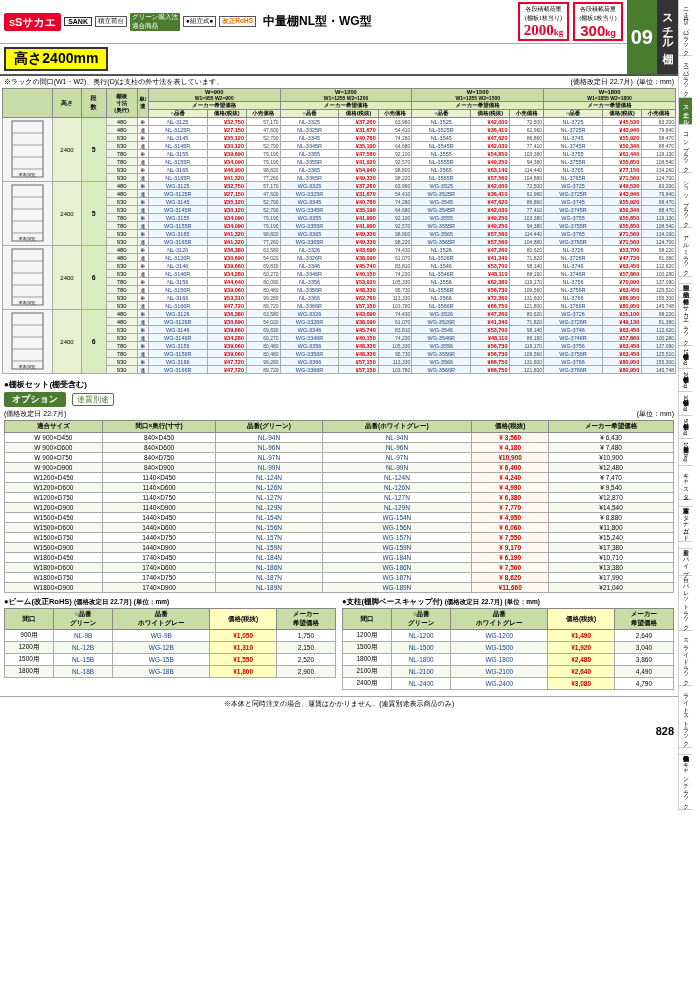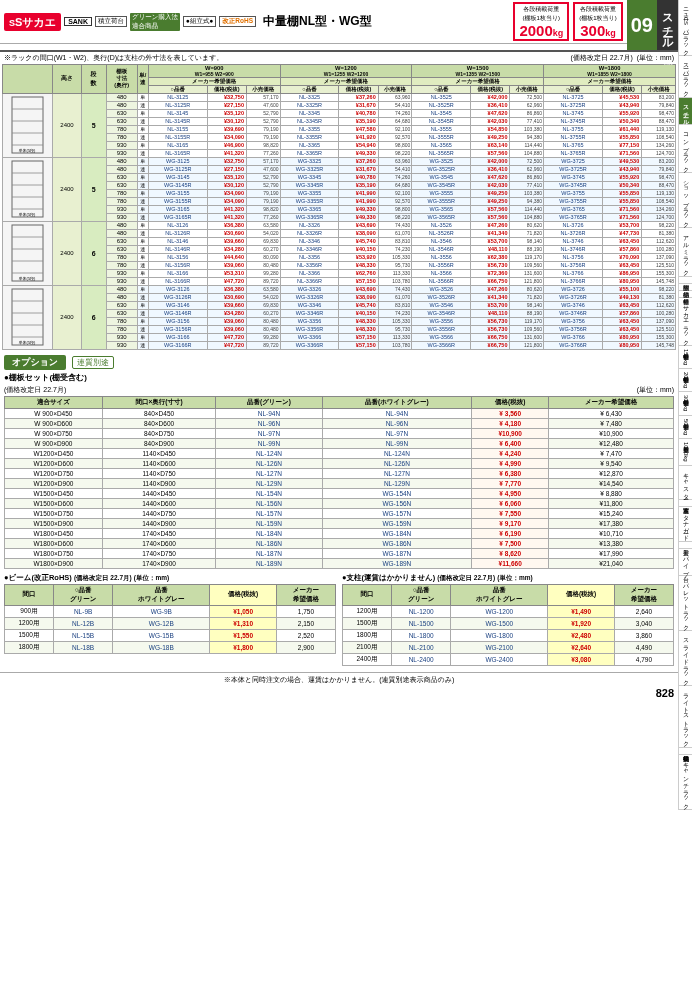--- a/index.html
+++ b/index.html
@@ -25,33 +25,36 @@
         <span style="font-size:9px;">S</span><span style="font-size:11px;">Sサカエ</span>
       </span>
       <span style="border:1px solid #333; font-size:7px; padding:0 3px; font-weight:bold;">SANK</span>
       <span style="border:1px solid #555; font-size:6.5px; padding:0 2px;">積立荷台</span>
       <span style="background:#4a7c2f; color:#fff; font-size:6.5px; padding:0 2px; border-radius:1px;">グリーン購入法<br>適合商品</span>
       <span style="border:1px solid #555; font-size:6.5px; padding:0 2px;">●組立式●</span>
       <span style="border:1px solid #555; font-size:6.5px; padding:0 2px; color:#e07000; font-weight:bold;">改正RoHS</span>
       <span style="font-size:12px; font-weight:bold; margin-left:4px;">中量棚NL型・WG型</span>
 
       <div style="margin-left:auto; display:flex; gap:4px; align-items:center;">
-        <div style="border:2px solid #e8002d; padding:1px 4px; text-align:center; font-size:6px;">
+        <div style="border:2px solid #e8002d; padding:1px 4px; text-align:center; font-size:6px;font-family:Liberation Serif, serif;">
           <div style="font-size:6px;">各段積載荷重</div>
           <div style="font-size:6px;">(棚板1枚当り)</div>
           <div style="font-size:15px; font-weight:bold; color:#e8002d; line-height:1;">2000<span style="font-size:9px;">kg</span></div>
         </div>
         <div style="border:2px solid #e8002d; padding:1px 4px; text-align:center; font-size:6px;">
           <div style="font-size:6px;">各段積載荷重</div>
           <div style="font-size:6px;">(棚板1枚当り)</div>
           <div style="font-size:15px; font-weight:bold; color:#e8002d; line-height:1;">300<span style="font-size:9px;">kg</span></div>
         </div>
       </div>
     </div>
 
+    <div style="display:flex; align-items:center; padding:3px 4px; gap:8px;">
+      <span style="background:#ffff00; border:2px solid #333; font-size:14px; font-weight:bold; padding:1px 8px;">高さ2400mm</span>
+    </div>
   </div>
 
   <div style="display:flex; flex-direction:column; align-items:center; background:#4a7c2f; color:#fff; padding:2px 4px; min-width:26px; justify-content:center;">
     <span style="font-size:20px; font-weight:bold; line-height:1;">09</span>
   </div>
   <div style="writing-mode:vertical-rl; background:#333; color:#fff; font-size:11px; font-weight:bold; padding:6px 3px; white-space:nowrap;">スチール棚</div>
 </div>
 
 <div style="display:flex; justify-content:space-between; padding:1px 4px; font-size:7px;">
   <span>※ラックの間口(W1・W2)、奥行(D)は支柱の外寸法を表しています。</span>
@@ -667,26 +670,26 @@
               <td style="border: 1px solid rgb(170, 170, 170); text-align: right; padding: 0.5px 1px; font-size: 5px; color: rgb(68, 68, 68);">121,800</td>
               <td style="border: 1px solid rgb(170, 170, 170); text-align: center; padding: 0.5px 1px; font-size: 5.5px; color: rgb(26, 64, 128);">WG-3766R</td>
               <td style="border: 1px solid rgb(170, 170, 170); text-align: right; padding: 0.5px 2px; font-size: 5.5px; color: rgb(204, 0, 0); font-weight: bold;">¥80,950</td>
               <td style="border: 1px solid rgb(170, 170, 170); text-align: right; padding: 0.5px 1px; font-size: 5px; color: rgb(68, 68, 68);">145,748</td>
             </tr>
           </tbody>
 </table>
 </div>
 
 <div style="padding:2px 4px; margin-top:3px;">
+  <div style="font-weight:bold; font-size:8px; margin-bottom:2px;">●棚板セット(棚受含む)</div>
+
   <div style="display:flex; align-items:center; gap:6px; margin-bottom:2px;">
     <span style="background:#4a7c2f; color:#fff; font-weight:bold; font-size:9px; padding:1px 8px; border-radius:2px;">オプション</span>
     <span style="border:1px solid #4a7c2f; color:#4a7c2f; font-size:8px; padding:0 4px; border-radius:2px;">連質別途</span>
   </div>
-
-  <div style="font-weight:bold; font-size:8px; margin-bottom:2px;">●棚板セット(棚受含む)</div>
 
   <div style="display:flex; justify-content:space-between; font-size:7px; margin-bottom:1px;">
     <span>(価格改定日 22.7月)</span>
     <span>(単位：mm)</span>
   </div>
 
   <table style="width:100%; border-collapse:collapse; font-size:6.5px; margin-bottom:4px;">
     <thead>
       <tr>
         <th style="background:#c8dca8; border:1px solid #888; padding:1px 2px;">適合サイズ</th>
@@ -875,21 +878,21 @@
                   <td style="border: 1px solid rgb(170, 170, 170); padding: 1px 2px; text-align: center; font-size: 6.5px; color: rgb(26, 64, 128);">WG-18B</td>
                   <td style="border: 1px solid rgb(170, 170, 170); padding: 1px 2px; text-align: center; font-size: 6.5px; color: rgb(204, 0, 0); font-weight: bold; background: rgb(255, 255, 192);">¥1,800</td>
                   <td style="border: 1px solid rgb(170, 170, 170); padding: 1px 2px; text-align: center; font-size: 6.5px;">2,900</td>
                 </tr>
               </tbody>
       </table>
     </div>
 
     <div style="flex:1;">
       <div style="font-weight:bold; font-size:7.5px; margin-bottom:1px;">
-        <span>●支柱(運賃はかかりません)</span>
+        <span>●支柱(棚脚ベースキャップ付)</span>
         <span style="font-size:6.5px;">(価格改定日 22.7月)</span>
         <span style="font-size:6.5px;">(単位：mm)</span>
       </div>
       <table style="width:100%; border-collapse:collapse; font-size:6.5px;">
         <thead>
           <tr>
             <th style="background:#c8dca8; border:1px solid #888; padding:1px 2px;">間口</th>
             <th style="background:#c8dca8; border:1px solid #888; padding:1px 2px;">○品番<br>グリーン</th>
             <th style="background:#c8dca8; border:1px solid #888; padding:1px 2px;">品番<br>ホワイトグレー</th>
             <th style="background:#ffffc0; border:1px solid #888; padding:1px 2px;">価格(税抜)</th>
@@ -933,21 +936,21 @@
                   <td style="border: 1px solid rgb(170, 170, 170); padding: 1px 2px; text-align: center; font-size: 6.5px;">4,790</td>
                 </tr>
               </tbody>
       </table>
     </div>
   </div>
 </div>
 
 <div style="font-size:7px; text-align:center; border-top:1px solid #aaa; margin-top:4px; padding-top:2px;">※本体と同時注文の場合、運賃はかかりません。(連質別途表示商品のみ)</div>
 
-<div style="text-align:right; font-size:11px; font-weight:bold; padding-right:4px; margin-top:2px;">828</div>
+<div style="text-align:right; font-size:11px; font-weight:bold; padding-right:4px; margin-top:16px;">828</div>
 
 </div>
 
 <div style="width:22px; border-left:1px solid #ccc; display:flex; flex-direction:column;">
   <div id="sidebar-items">
         <div style="writing-mode: vertical-rl; font-size: 6px; padding: 3px 2px; border-bottom: 1px solid rgb(204, 204, 204); text-align: center; white-space: nowrap; cursor: pointer;">ニューCSパーラック</div>
         <div style="writing-mode: vertical-rl; font-size: 6px; padding: 3px 2px; border-bottom: 1px solid rgb(204, 204, 204); text-align: center; white-space: nowrap; cursor: pointer;">スーパーラック</div>
         <div style="writing-mode: vertical-rl; font-size: 6px; padding: 3px 2px; border-bottom: 1px solid rgb(204, 204, 204); text-align: center; white-space: nowrap; cursor: pointer; background: rgb(74, 124, 47); color: rgb(255, 255, 255); font-weight: bold;">スチール棚</div>
         <div style="writing-mode: vertical-rl; font-size: 6px; padding: 3px 2px; border-bottom: 1px solid rgb(204, 204, 204); text-align: center; white-space: nowrap; cursor: pointer;">コンプラック</div>
         <div style="writing-mode: vertical-rl; font-size: 6px; padding: 3px 2px; border-bottom: 1px solid rgb(204, 204, 204); text-align: center; white-space: nowrap; cursor: pointer;">ショップラック</div>

